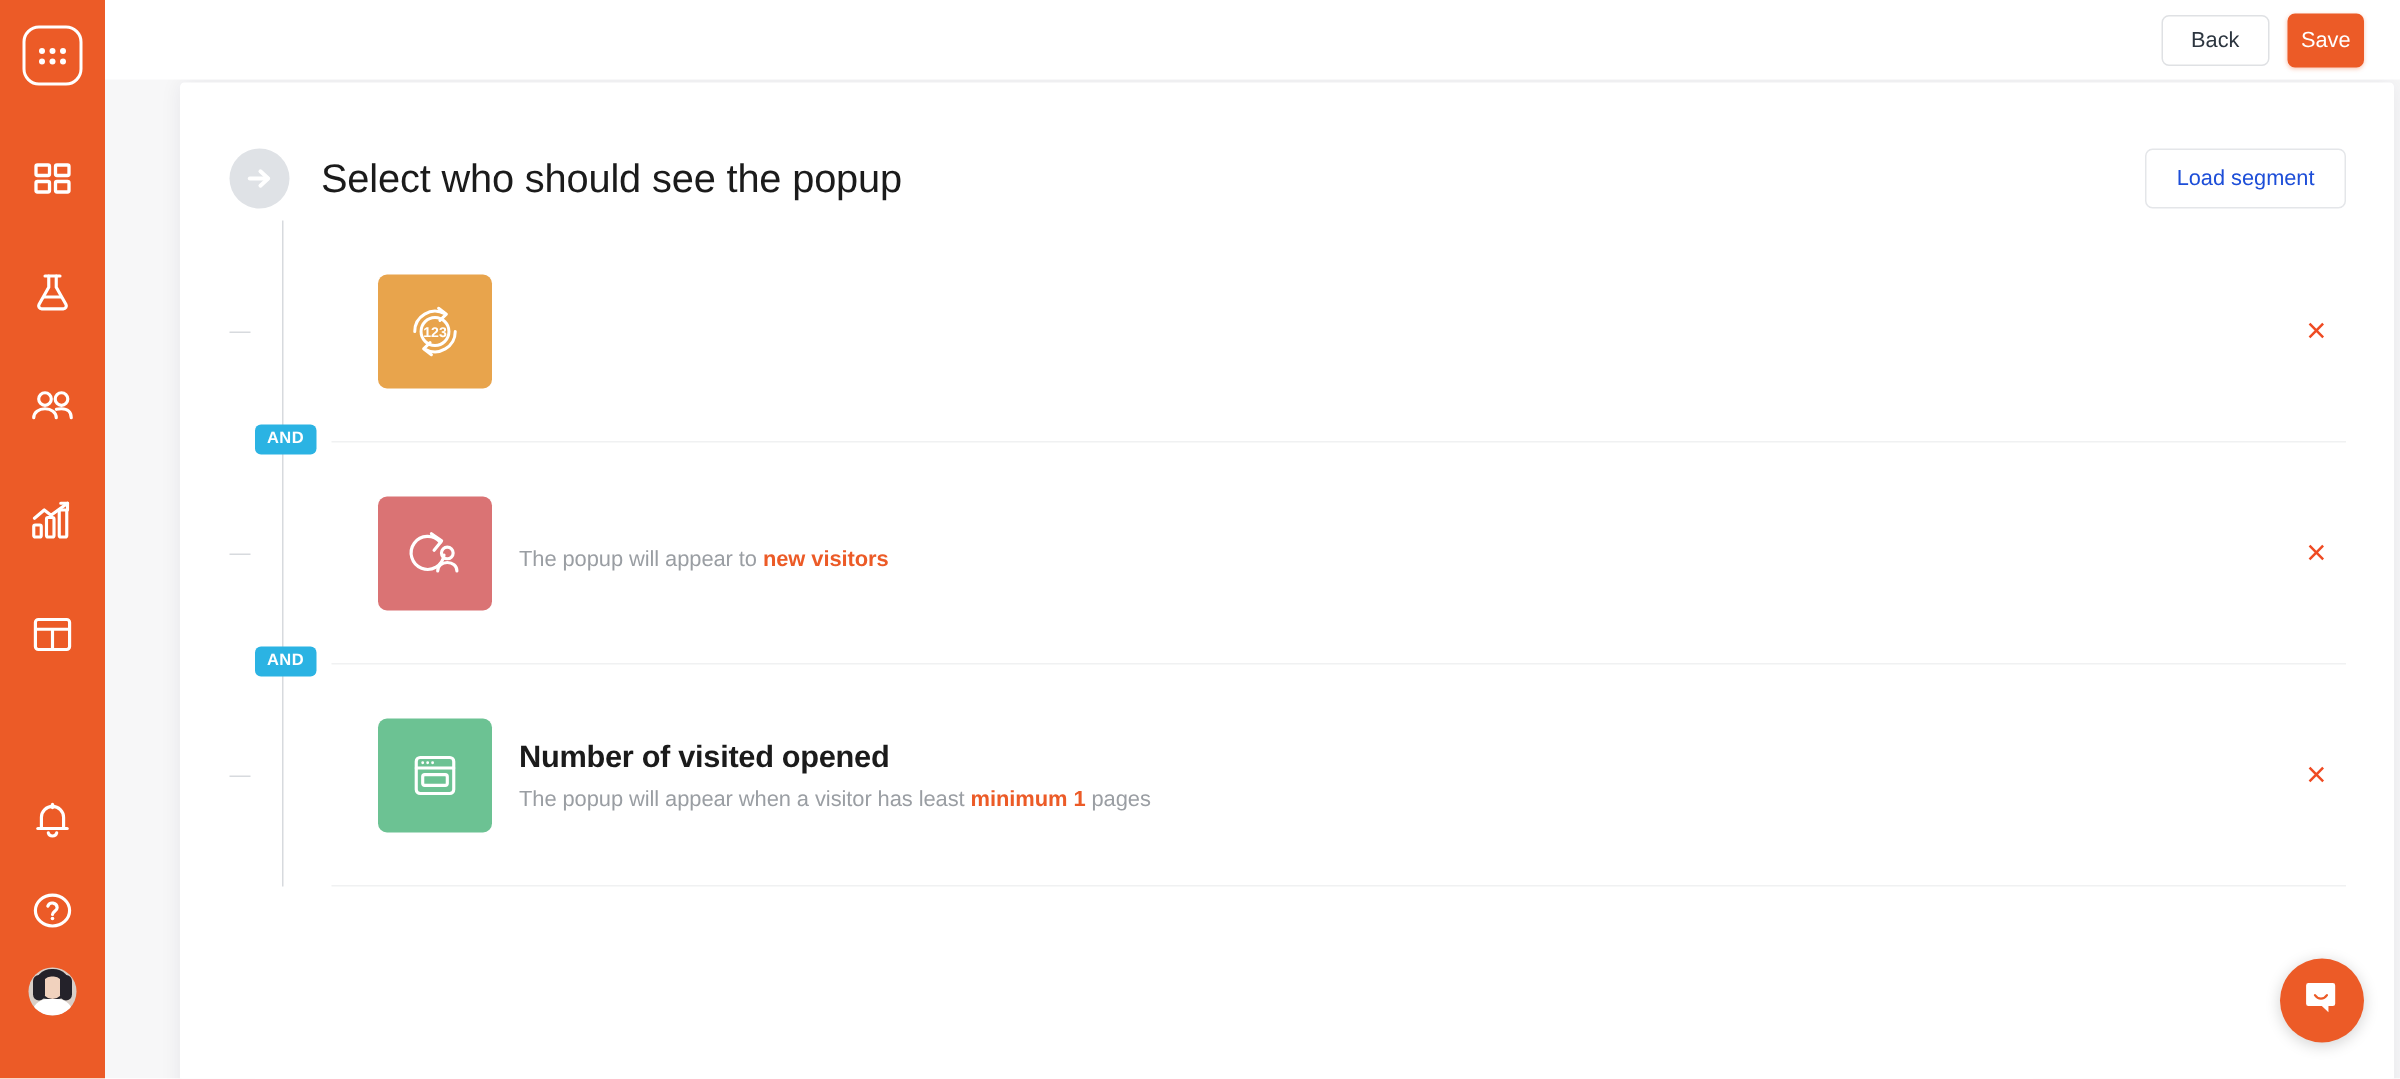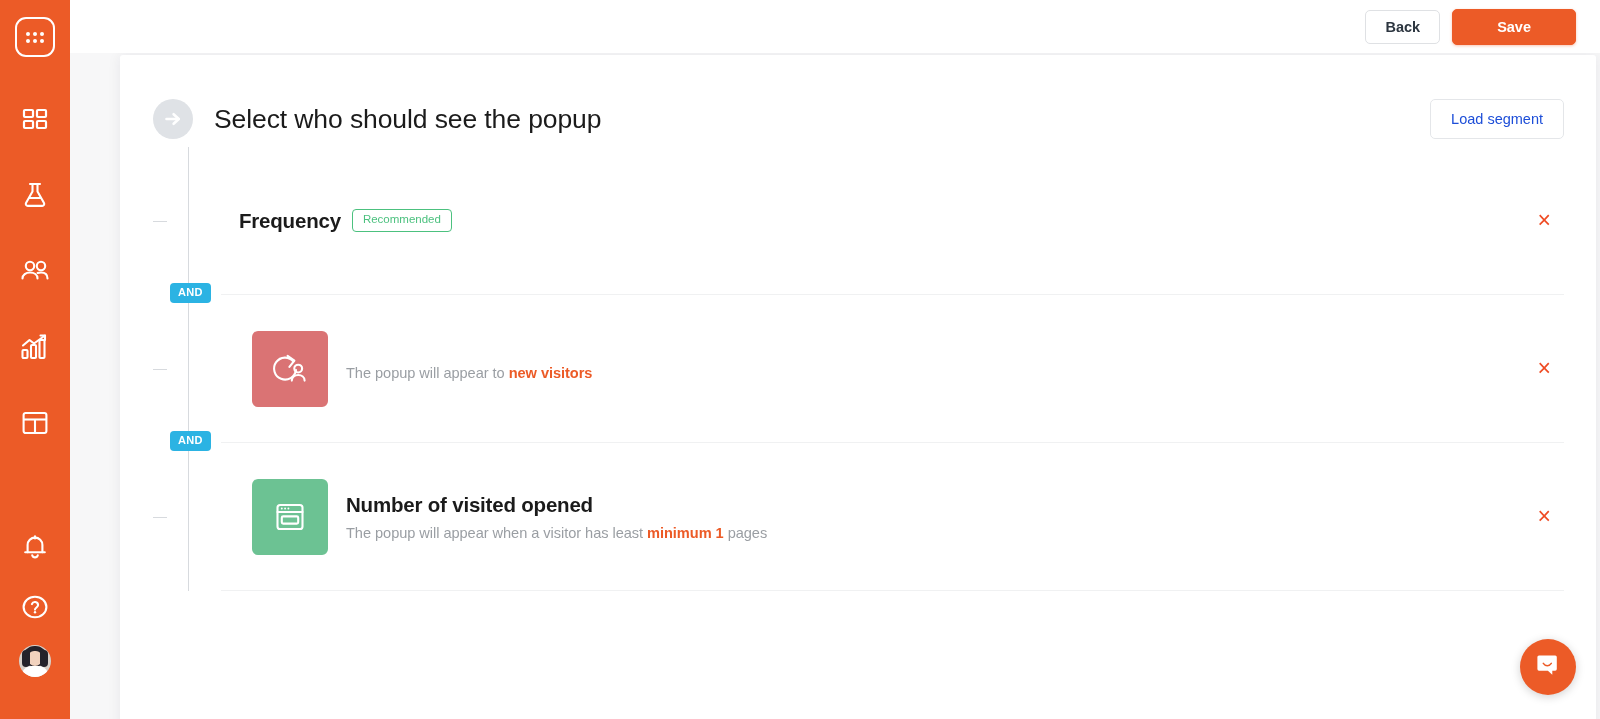--- a/index.html
+++ b/index.html
@@ -67,28 +67,27 @@
     font-size: 14.5px;
     border-radius: 5px;
     cursor: pointer;
     background: #fff;
     white-space: nowrap;
   }
   .btn-back {
     border: 1px solid #dfe1e4;
     color: #2d3640;
     padding: 8px 19px;
-    font-weight: bold;
   }
   .btn-save {
     border: 1px solid #ec5b27;
     background: #ec5b27;
     color: #ffffff;
-    padding: 9px 44px;
-    font-weight: bold;
+    padding: 9px 8px;
+    font-weight: normal;
     box-shadow: 0 1px 3px rgba(236,91,39,0.35);
   }
 
   .stage { position: relative; height: 666px; padding-left: 17px; }
 
   .card {
     position: absolute;
     left: 50px; top: 2px;
     width: 1476px;
     height: 700px;
@@ -361,25 +360,31 @@
           </span>
           <h1 class="page-title">Select who should see the popup</h1>
           <button class="btn-load">Load segment</button>
         </div>
 
         <div class="rules">
           <div class="spine"></div>
 
           <div class="rule-row">
             <span class="tick"></span>
+            <span class="rule-icon" style="background:#e8a44c">
+              <svg width="42" height="42" viewBox="0 0 42 42" fill="none" stroke="#ffffff" stroke-width="2" stroke-linecap="round" stroke-linejoin="round">
+                <path d="M7.5 21a13.5 13.5 0 0 1 20-11.8"></path>
+                <path d="M34.5 21a13.5 13.5 0 0 1-20 11.8"></path>
+                <path d="M23.4 5.5 28.6 9.4 24.3 13.6"></path>
+                <path d="M18.6 36.5 13.4 32.6 17.7 28.4"></path>
+                <circle cx="21" cy="21" r="9.3"></circle>
+                <text x="21" y="24.6" font-family="Liberation Sans, sans-serif" font-size="9.4" font-weight="bold" fill="#ffffff" stroke="none" text-anchor="middle">123</text>
+              </svg>
+            </span>
             <div class="rule-body">
-              <div class="rule-title-line">
-                <span class="rule-title">Frequency</span>
-                <span class="badge-recommended">Recommended</span>
-              </div>
             </div>
             <span class="rule-close">×</span>
           </div>
 
           <div class="divider">
             <span class="and-badge">AND</span>
           </div>
 
           <div class="rule-row">
             <span class="tick"></span>

